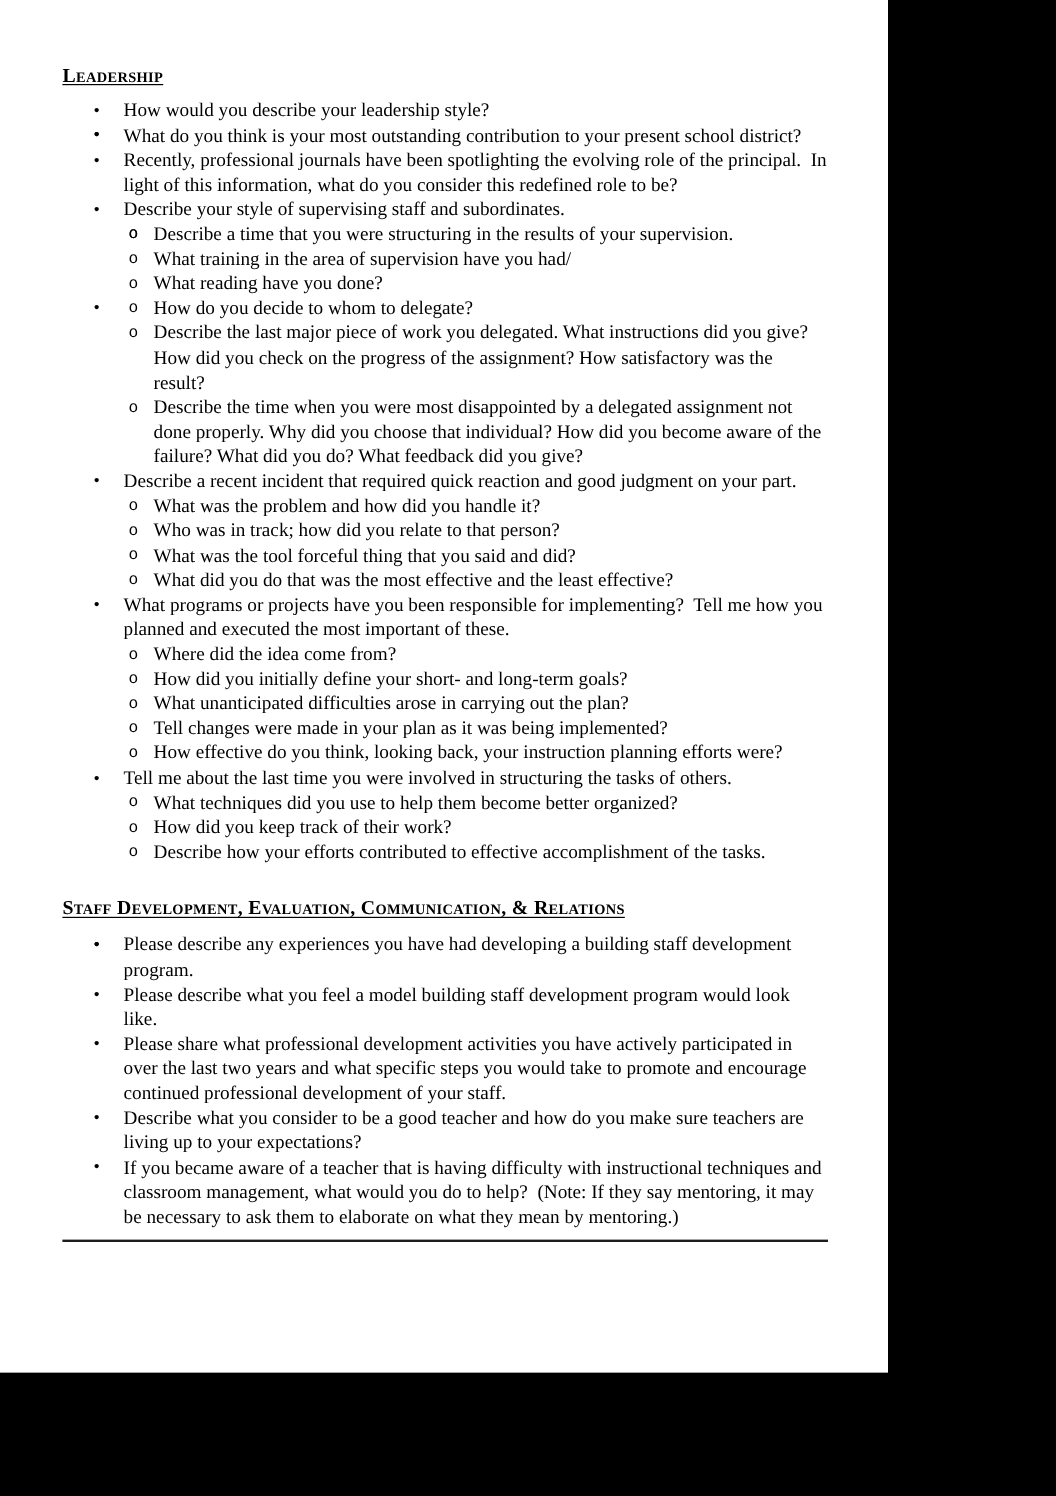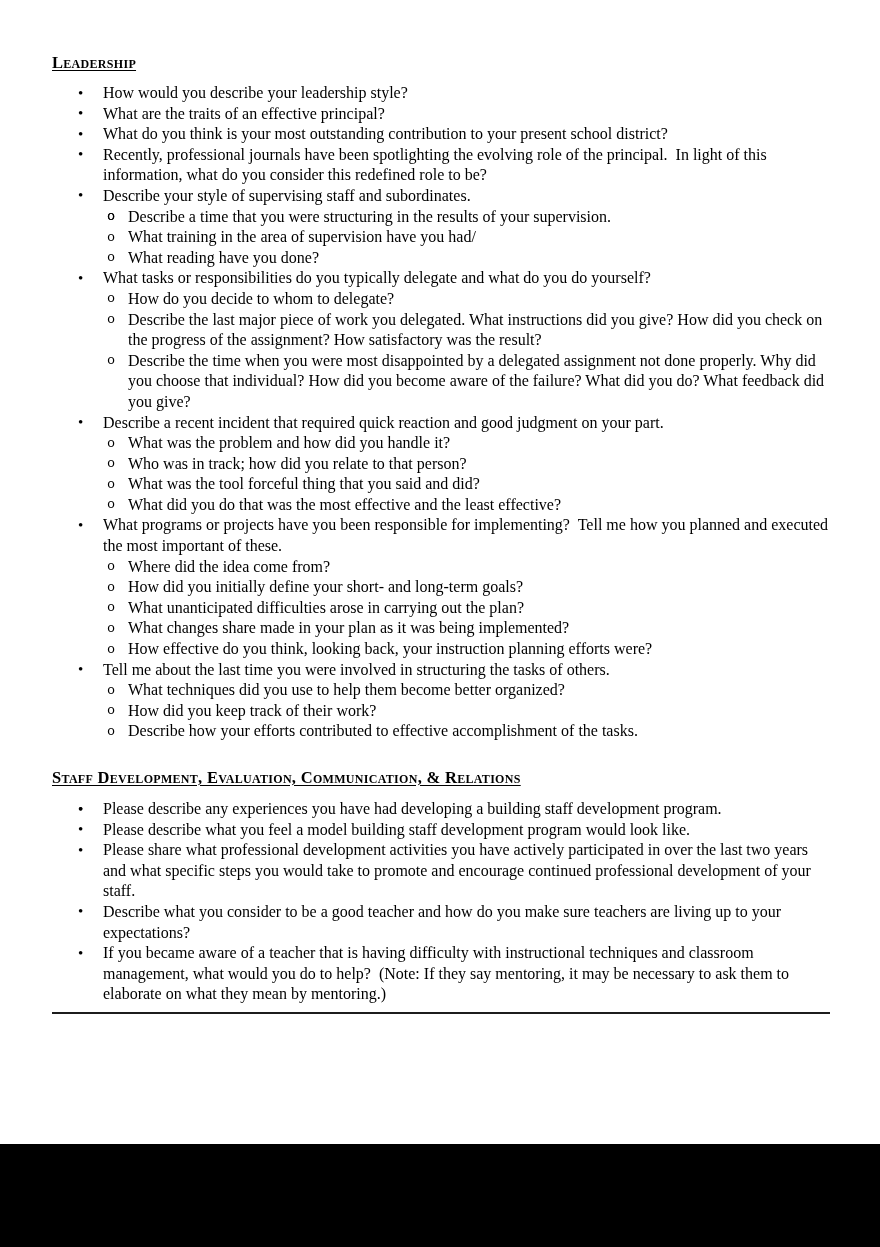--- a/index.html
+++ b/index.html
@@ -3,21 +3,21 @@
 <meta charset="utf-8">
 <style>
   html, body { margin: 0; padding: 0; }
   body {
     width: 880px; height: 1247px;
     background: #000000;
     font-family: "Liberation Serif", "DejaVu Serif", serif;
     overflow: hidden;
   }
   .page {
-    width: 880px; height: 1144px;
+    width: 740px; height: 1144px;
     background: #ffffff;
     box-sizing: border-box;
     padding: 54px 50px 0 52px;
     color: #000000;
   }
   .heading {
     font-size: 16.5px;
     line-height: 18px;
     font-weight: bold;
     font-variant: small-caps;
@@ -59,54 +59,54 @@
 
 <div class="page">
 
   <div class="section section-leadership">
     <h2 class="heading">Leadership</h2>
     <ul class="qlist">
         <li>
           <div class="row l1"><span class="marker">•</span><span class="txt">How would you describe your leadership style?</span></div>
         </li>
         <li>
-          <div class="row l1"><span class="marker">•</span><span class="txt">What are the traits of an effective principal?</span></div>
+          <div class="row l1"><span class="marker">•</span></div>
         </li>
         <li>
           <div class="row l1"><span class="marker">•</span><span class="txt">What do you think is your most outstanding contribution to your present school district?</span></div>
         </li>
         <li>
           <div class="row l1"><span class="marker">•</span><span class="txt">Recently, professional journals have been spotlighting the evolving role of the principal.  In light of this information, what do you consider this redefined role to be?</span></div>
         </li>
         <li>
           <div class="row l1"><span class="marker">•</span><span class="txt">Describe your style of supervising staff and subordinates.</span></div>
           <div class="row l2"><span class="marker">o</span></div>
           <div class="row l2"><span class="marker">o</span><span class="txt">Describe a time that you were structuring in the results of your supervision.</span></div>
           <div class="row l2"><span class="marker">o</span><span class="txt">What training in the area of supervision have you had/</span></div>
           <div class="row l2"><span class="marker">o</span><span class="txt">What reading have you done?</span></div>
         </li>
         <li>
-          <div class="row l1"><span class="marker">•</span><span class="txt">What tasks or responsibilities do you typically delegate and what do you do yourself?</span></div>
+          <div class="row l1"><span class="marker">•</span></div>
           <div class="row l2"><span class="marker">o</span><span class="txt">How do you decide to whom to delegate?</span></div>
           <div class="row l2"><span class="marker">o</span><span class="txt">Describe the last major piece of work you delegated. What instructions did you give? How did you check on the progress of the assignment? How satisfactory was the result?</span></div>
           <div class="row l2"><span class="marker">o</span><span class="txt">Describe the time when you were most disappointed by a delegated assignment not done properly. Why did you choose that individual? How did you become aware of the failure? What did you do? What feedback did you give?</span></div>
         </li>
         <li>
           <div class="row l1"><span class="marker">•</span><span class="txt">Describe a recent incident that required quick reaction and good judgment on your part.</span></div>
           <div class="row l2"><span class="marker">o</span><span class="txt">What was the problem and how did you handle it?</span></div>
           <div class="row l2"><span class="marker">o</span><span class="txt">Who was in track; how did you relate to that person?</span></div>
           <div class="row l2"><span class="marker">o</span><span class="txt">What was the tool forceful thing that you said and did?</span></div>
           <div class="row l2"><span class="marker">o</span><span class="txt">What did you do that was the most effective and the least effective?</span></div>
         </li>
         <li>
           <div class="row l1"><span class="marker">•</span><span class="txt">What programs or projects have you been responsible for implementing?  Tell me how you planned and executed the most important of these.</span></div>
           <div class="row l2"><span class="marker">o</span><span class="txt">Where did the idea come from?</span></div>
           <div class="row l2"><span class="marker">o</span><span class="txt">How did you initially define your short- and long-term goals?</span></div>
           <div class="row l2"><span class="marker">o</span><span class="txt">What unanticipated difficulties arose in carrying out the plan?</span></div>
-          <div class="row l2"><span class="marker">o</span><span class="txt">What changes share made in your plan as it was being implemented?</span></div>
+          <div class="row l2"><span class="marker">o</span><span class="txt">Tell changes were made in your plan as it was being implemented?</span></div>
           <div class="row l2"><span class="marker">o</span><span class="txt">How effective do you think, looking back, your instruction planning efforts were?</span></div>
         </li>
         <li>
           <div class="row l1"><span class="marker">•</span><span class="txt">Tell me about the last time you were involved in structuring the tasks of others.</span></div>
           <div class="row l2"><span class="marker">o</span><span class="txt">What techniques did you use to help them become better organized?</span></div>
           <div class="row l2"><span class="marker">o</span><span class="txt">How did you keep track of their work?</span></div>
           <div class="row l2"><span class="marker">o</span><span class="txt">Describe how your efforts contributed to effective accomplishment of the tasks.</span></div>
         </li>
       </ul>
   </div>

